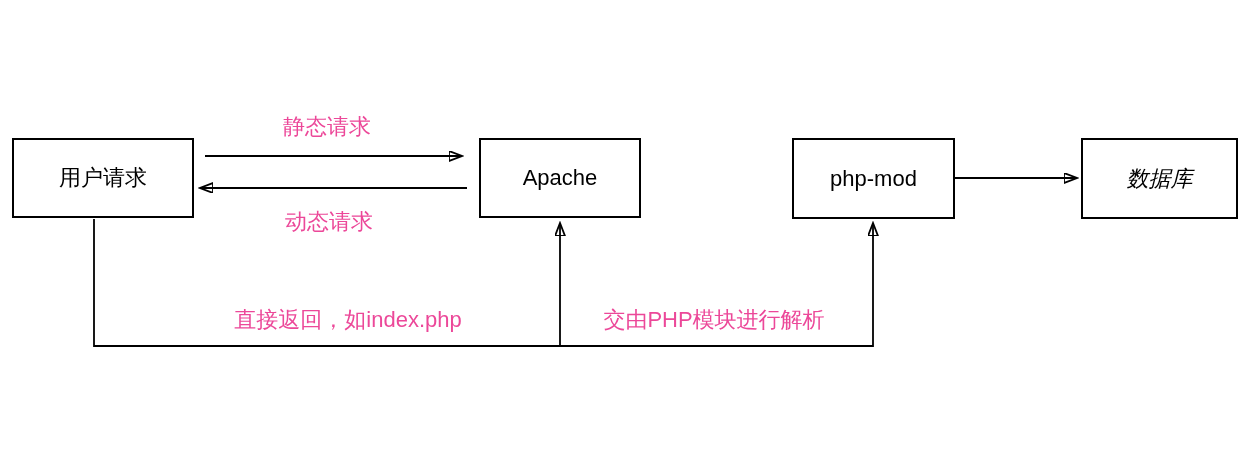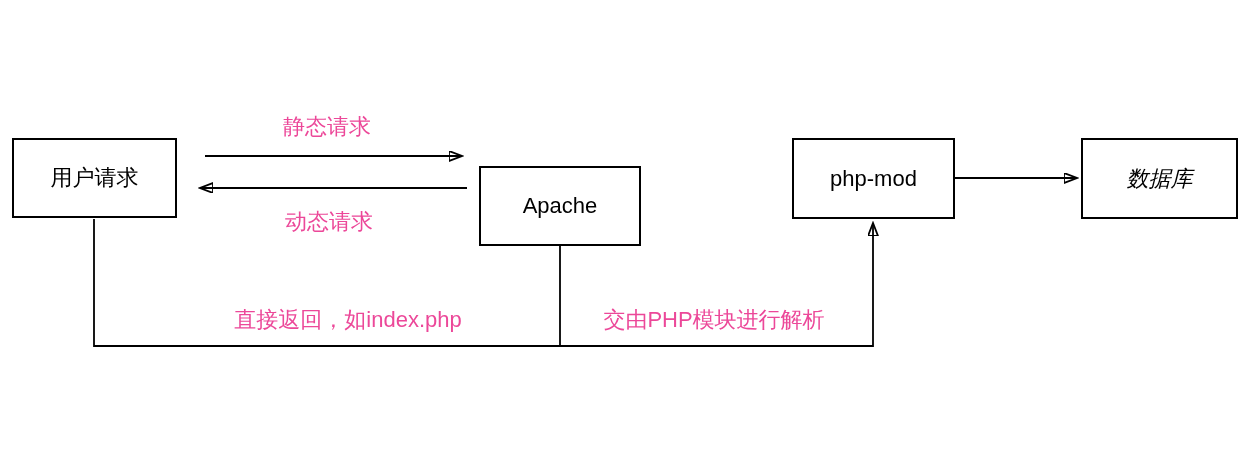--- a/index.html
+++ b/index.html
@@ -32,22 +32,22 @@
     box-sizing: border-box;
     border: 2px solid #000000;
     background: #ffffff;
     display: flex;
     align-items: center;
     justify-content: center;
     font-size: 22px;
     color: #000000;
     white-space: nowrap;
   }
-  .node-user-request { left: 12px;   top: 138px; width: 165px; height: 80px; }
-  .node-apache       { left: 479px;  top: 138px; width: 162px; height: 80px; margin-top: 28px; }
+  .node-user-request { left: 12px;   top: 138px; width: 182px; height: 80px; }
+  .node-apache       { left: 479px;  top: 138px; width: 162px; height: 80px; }
   .node-php-mod      { left: 792px;  top: 138px; width: 163px; height: 81px; }
   .node-database     { left: 1081px; top: 138px; width: 157px; height: 81px; font-style: italic; }
   .edge-label {
     position: absolute;
     transform: translate(-50%, -50%);
     font-size: 22px;
     color: #ec4899;
     white-space: nowrap;
   }
   .label-static-request  { left: 327px; top: 127px; }

